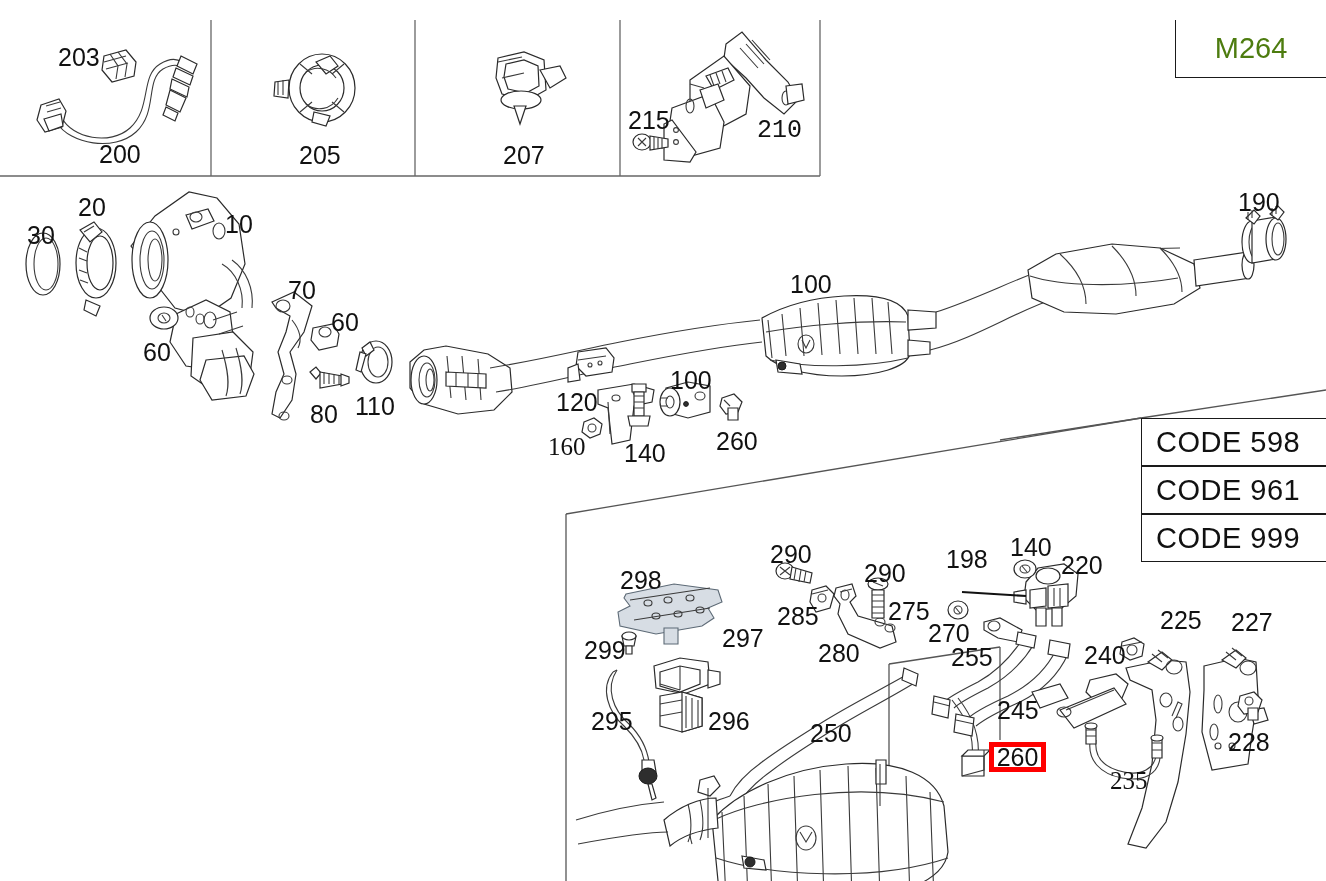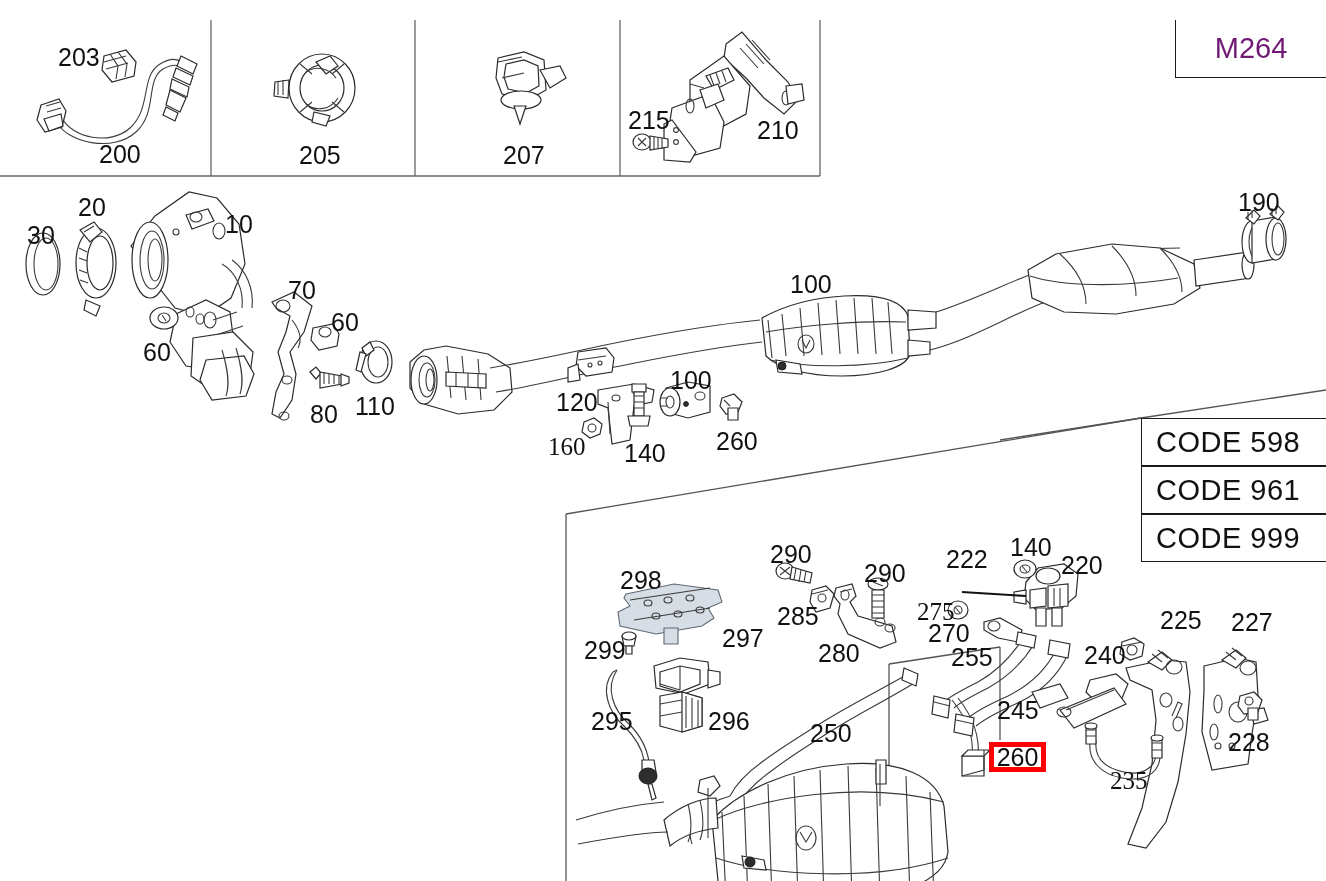--- a/index.html
+++ b/index.html
@@ -41,21 +41,21 @@
   .titlebox {
     position: absolute;
     border-left: 1.4px solid #1a1a1a;
     border-bottom: 1.4px solid #1a1a1a;
     box-sizing: border-box;
     background: #ffffff;
     display: flex;
     align-items: center;
     justify-content: center;
     font-size: 29px;
-    color: #701a75;
+    color: #4d7c0f;
     white-space: nowrap;
   }
   .hl {
     position: absolute;
     border: 5px solid #ff0000;
     background: #ffffff;
     box-sizing: border-box;
     display: flex;
     align-items: center;
     justify-content: center;
@@ -550,21 +550,21 @@
       <path class="thin" d="M1152 723 l10 0 M1152 730 l10 0"></path>
       <ellipse class="fillw" cx="1157" cy="718" rx="6" ry="3"></ellipse>
     </g>
   </svg>
 
   <div class="lbl" style="left:58px;  top:25px;">203</div>
   <div class="lbl" style="left:99px;  top:122px;">200</div>
   <div class="lbl" style="left:299px; top:123px;">205</div>
   <div class="lbl" style="left:503px; top:123px;">207</div>
   <div class="lbl" style="left:628px; top:88px;">215</div>
-  <div class="lbl" style="left:757px; top:98px;">210</div>
+  <div class="lbl" style="left:757px; top:98px;font-family:Liberation Mono, monospace;">210</div>
 
   <div class="titlebox" style="left:1175px; top:0px; width:151px; height:58px;">
     <span>M264</span>
   </div>
 
   <div class="lbl" style="left:27px;  top:203px;">30</div>
   <div class="lbl" style="left:78px;  top:175px;">20</div>
   <div class="lbl" style="left:225px; top:192px;">10</div>
   <div class="lbl" style="left:143px; top:320px;">60</div>
   <div class="lbl" style="left:288px; top:258px;">70</div>
@@ -592,24 +592,24 @@
   <div class="lbl" style="left:620px;  top:548px;">298</div>
   <div class="lbl" style="left:584px;  top:618px;">299</div>
   <div class="lbl" style="left:722px;  top:606px;">297</div>
   <div class="lbl" style="left:591px;  top:689px;">295</div>
   <div class="lbl" style="left:708px;  top:689px;">296</div>
   <div class="lbl" style="left:770px;  top:522px;">290</div>
   <div class="lbl" style="left:777px;  top:584px;">285</div>
   <div class="lbl" style="left:864px;  top:541px;">290</div>
   <div class="lbl" style="left:818px;  top:621px;">280</div>
   <div class="lbl" style="left:810px;  top:701px;">250</div>
-  <div class="lbl" style="left:946px;  top:527px;">222</div>
+  <div class="lbl" style="left:946px;  top:527px;">198</div>
   <div class="lbl" style="left:1010px; top:515px;">140</div>
   <div class="lbl" style="left:1061px; top:533px;">220</div>
-  <div class="lbl" style="left:917px;  top:579px;font-family:Liberation Serif, serif;">275</div>
+  <div class="lbl" style="left:888px;  top:579px;">275</div>
   <div class="lbl" style="left:928px;  top:601px;">270</div>
   <div class="lbl" style="left:951px;  top:625px;">255</div>
   <div class="lbl" style="left:997px;  top:678px;">245</div>
   <div class="lbl" style="left:1084px; top:623px;">240</div>
   <div class="lbl" style="left:1160px; top:588px;">225</div>
   <div class="lbl" style="left:1231px; top:590px;">227</div>
   <div class="lbl" style="left:1228px; top:710px;">228</div>
   <div class="lbl" style="left:1110px; top:748px;font-family:Liberation Serif, serif;">235</div>
 
   <div class="hl" style="left:989px; top:722px; width:57px; height:30px;">

